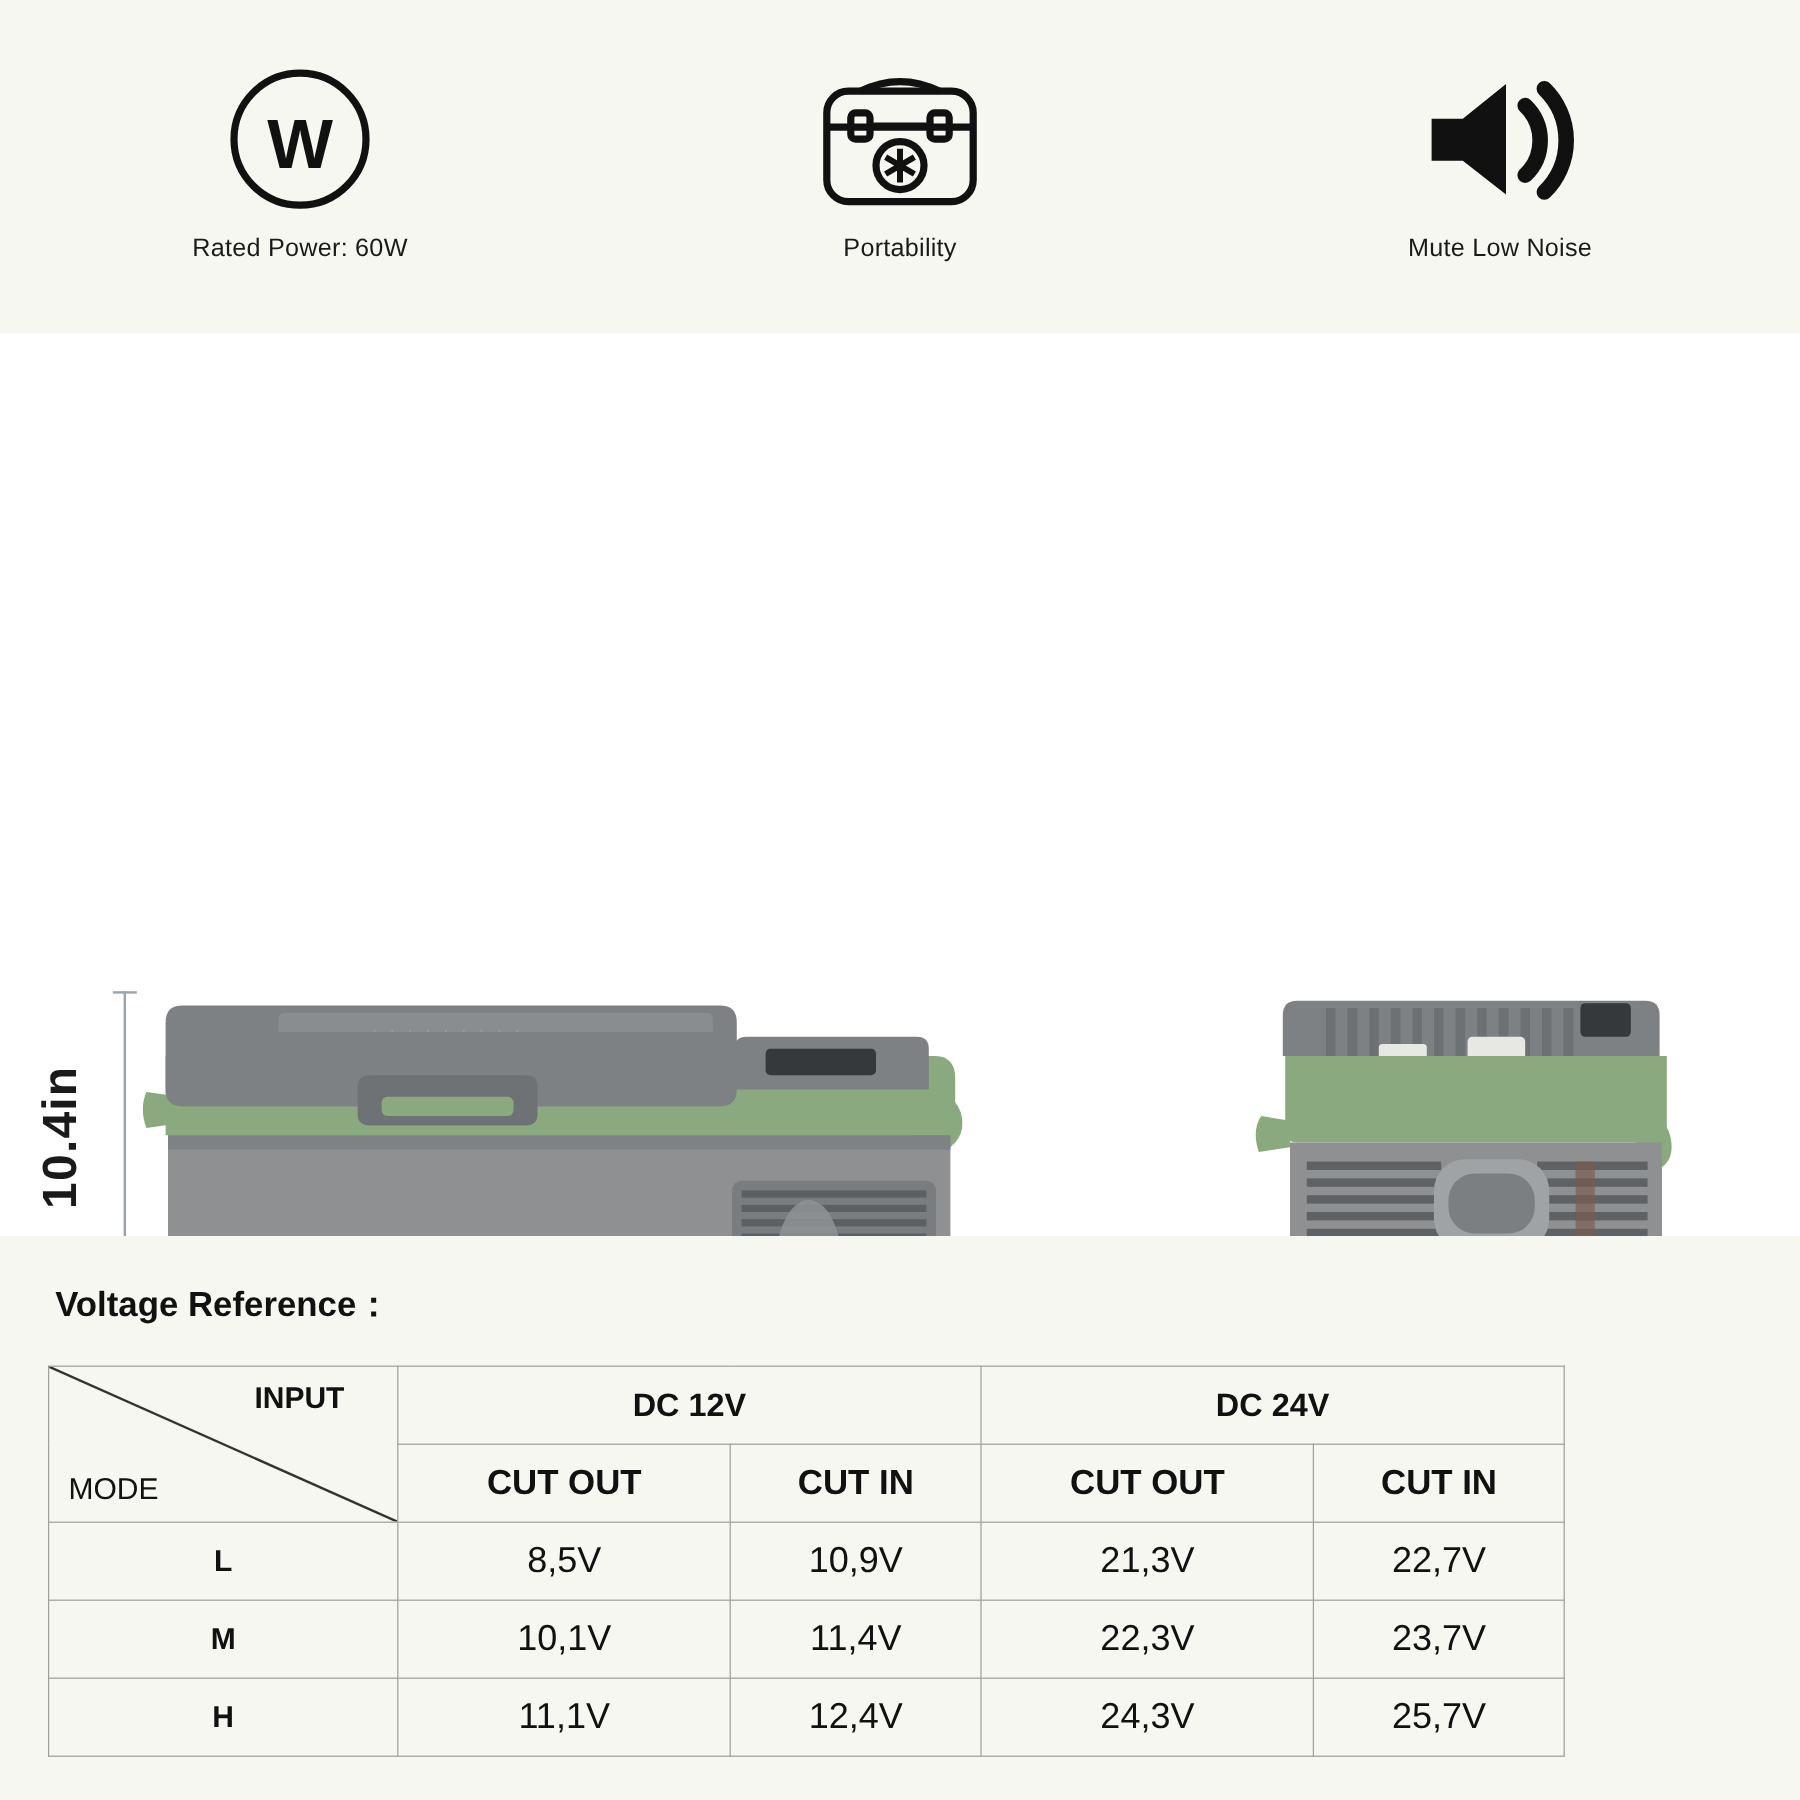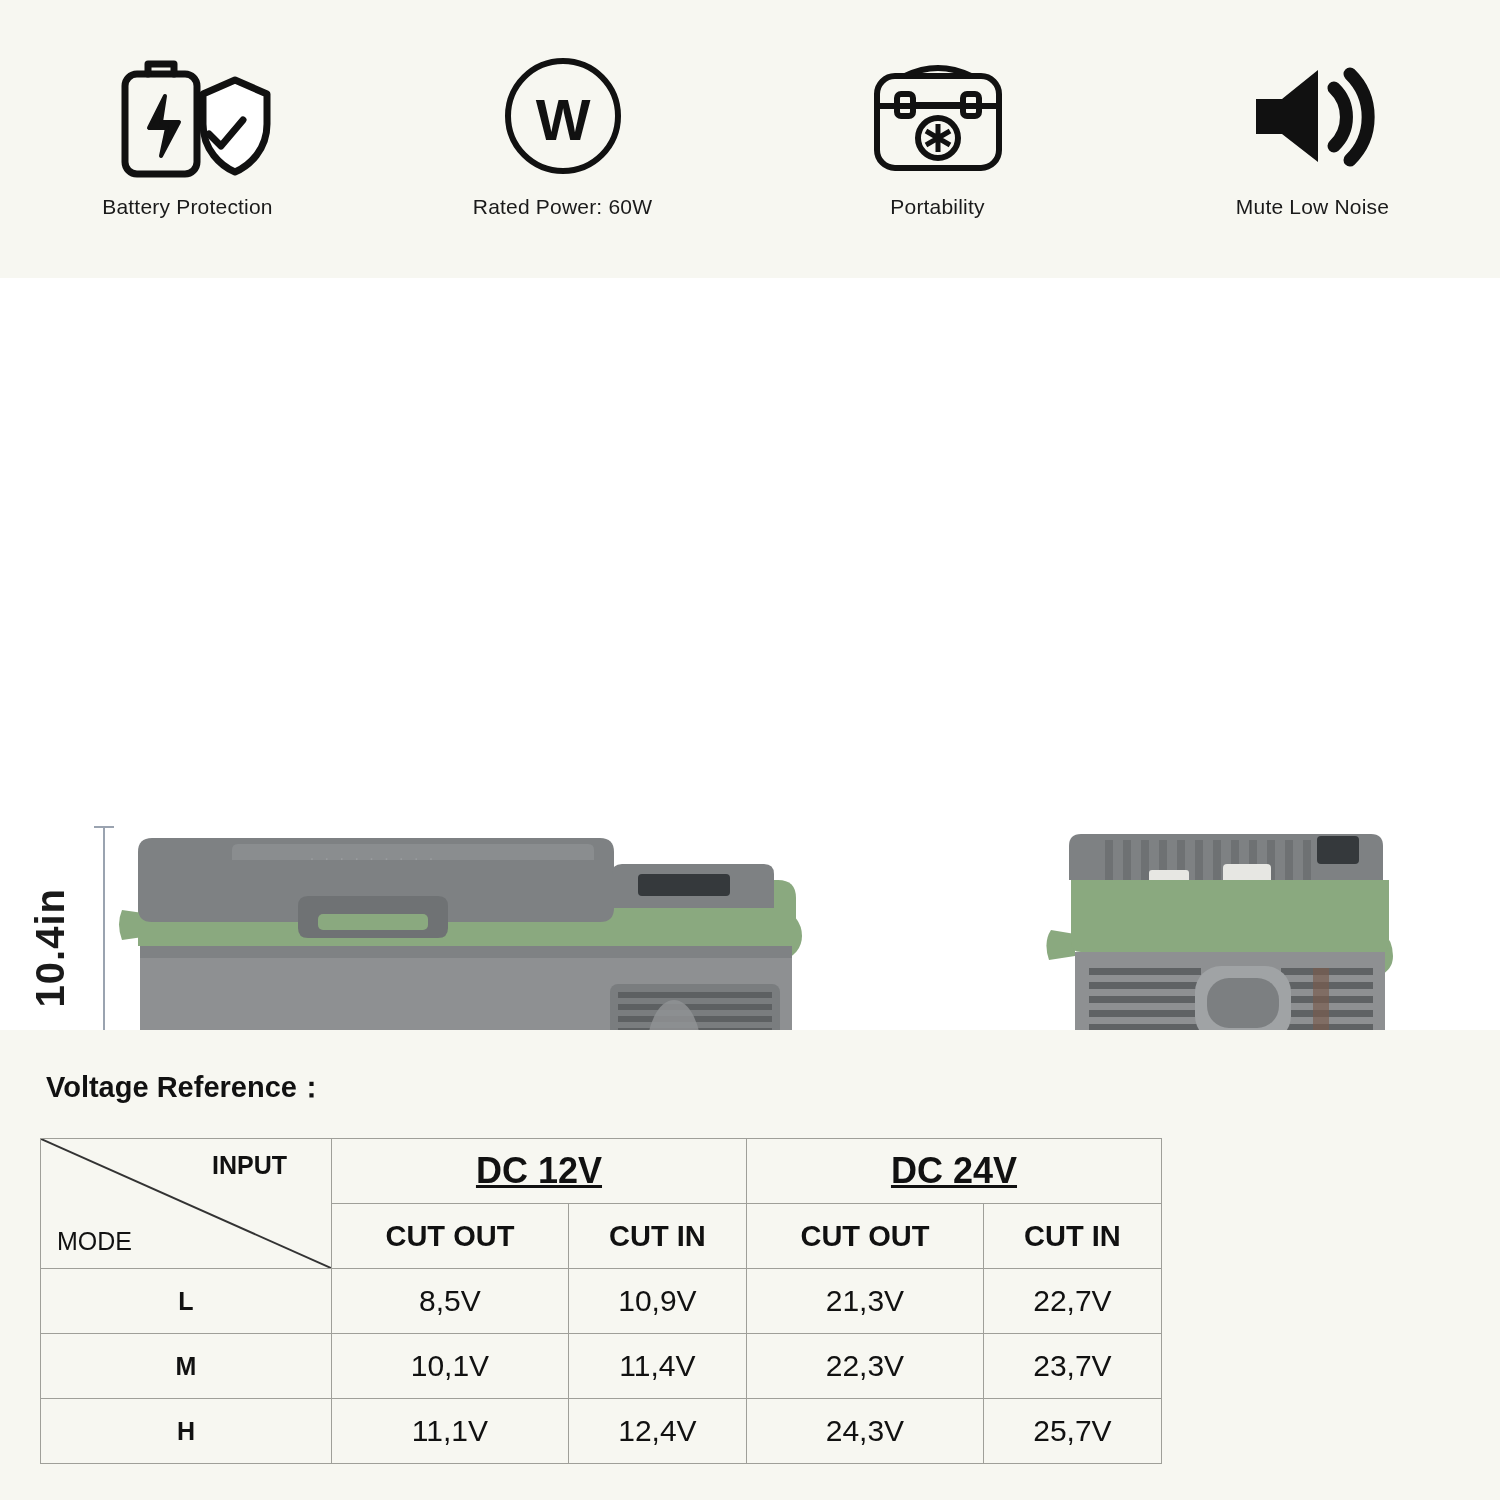--- a/index.html
+++ b/index.html
@@ -159,38 +159,37 @@
     left: 46px;
     top: 38px;
     font-size: 29px;
     font-weight: bold;
     color: #111111;
   }
   table.voltage {
     position: absolute;
     left: 40px;
     top: 108px;
-    width: 1122px;
+    width: 1264px;
     border-collapse: collapse;
     background: #f7f7f1;
   }
   table.voltage td, table.voltage th {
     border: 1px solid #9f9f99;
     text-align: center;
     font-size: 24px;
     color: #111111;
     font-weight: normal;
     padding: 0;
     height: 54px;
   }
   table.voltage th.group {
-    font-size: 36px;
+    font-size: 27px;
     font-weight: bold;
     height: 64px;
-    text-decoration: underline;
   }
   table.voltage th.sub {
     font-size: 29px;
     font-weight: bold;
     height: 64px;
   }
   table.voltage td.mode {
     font-size: 25px;
     font-weight: bold;
     height: 64px;
@@ -226,34 +225,20 @@
     font-weight: normal;
   }
 </style>
 </head>
 <body>
 
 <div class="page">
 
   <div class="features">
 
-    <div class="feature">
-      <div class="feature-icon">
-        <svg width="170" height="130" viewBox="0 0 170 130">
-          <g fill="none" stroke="#111" stroke-width="7" stroke-linecap="round" stroke-linejoin="round">
-            <rect x="22" y="20" width="72" height="100" rx="12"></rect>
-            <path d="M45 20 V10 h26 v10"></path>
-            <path d="M62 42 L46 74 h18 l-6 28 18 -34 h-18 z" fill="#111" stroke-width="4"></path>
-            <path d="M112 34 l32 -14 32 14 v30 c0 26 -18 42 -32 48 -14 -6 -32 -22 -32 -48 z" transform="translate(-12,6)" fill="#fff"></path>
-            <path d="M118 74 l12 12 22 -26" transform="translate(-12,6)"></path>
-          </g>
-        </svg>
-      </div>
-      <div class="feature-label">Battery Protection</div>
-    </div>
 
     <div class="feature">
       <div class="feature-icon">
         <svg width="140" height="130" viewBox="0 0 140 130">
           <circle cx="70" cy="62" r="55" fill="none" stroke="#111" stroke-width="6"></circle>
           <text x="70" y="86" font-family="Liberation Sans, sans-serif" font-size="58" font-weight="bold" text-anchor="middle" fill="#111">W</text>
         </svg>
       </div>
       <div class="feature-label">Rated Power: 60W</div>
     </div>

